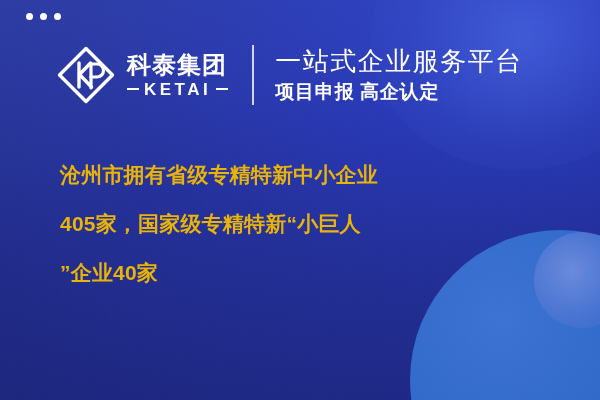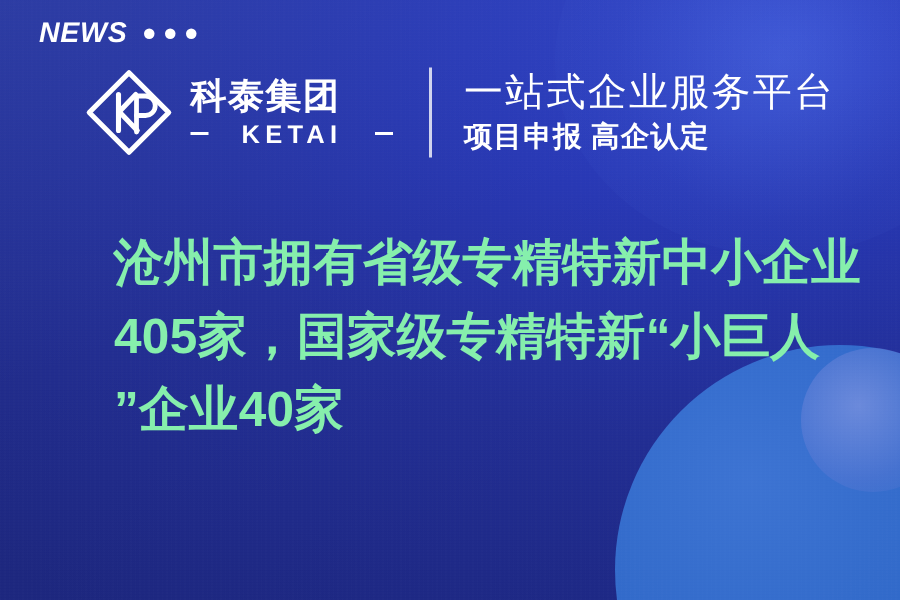--- a/index.html
+++ b/index.html
@@ -127,21 +127,21 @@
     color: #ffffff;
     font-size: 24px;
     font-weight: 700;
     line-height: 1.06;
     letter-spacing: 1px;
     white-space: nowrap;
   }
   .logo-en {
     display: flex;
     align-items: center;
-    gap: 22px;
+    gap: 5px;
     margin-top: 3px;
   }
   .logo-en .bar {
     display: block;
     width: 12px;
     height: 2px;
     background: #ffffff;
   }
   .logo-en .txt {
     color: #ffffff;
@@ -179,45 +179,44 @@
     font-weight: 700;
     letter-spacing: .8px;
     line-height: 1.15;
     margin-top: 5px;
     white-space: nowrap;
   }
 
   
   .headline {
     position: absolute;
-    left: 76px;
+    left: 60px;
     top: 150px;
     right: 26px;
-    color: #86efac;
-    font-size: 33px;
+    color: #eab308;
+    font-size: 21px;
     font-weight: 700;
     line-height: 49px;
     letter-spacing: .2px;
   }
   .headline .ln { display: block; white-space: nowrap; }
 </style>
 </head>
 <body>
 
 <div id="banner">
 
   <div class="bg-base"></div>
   <div class="bg-glow-tr"></div>
   <div class="bg-sheen"></div>
   <div class="bg-circle"></div>
   <div class="bg-circle-soft"></div>
   <div class="bg-noise"></div>
 
   <div class="news-row">
-    <span class="news-label">NEWS</span>
     <span class="news-dots">
       <i></i>
       <i></i>
       <i></i>
     </span>
   </div>
 
   <div class="brand-row">
 
     <span class="logo-mark">

